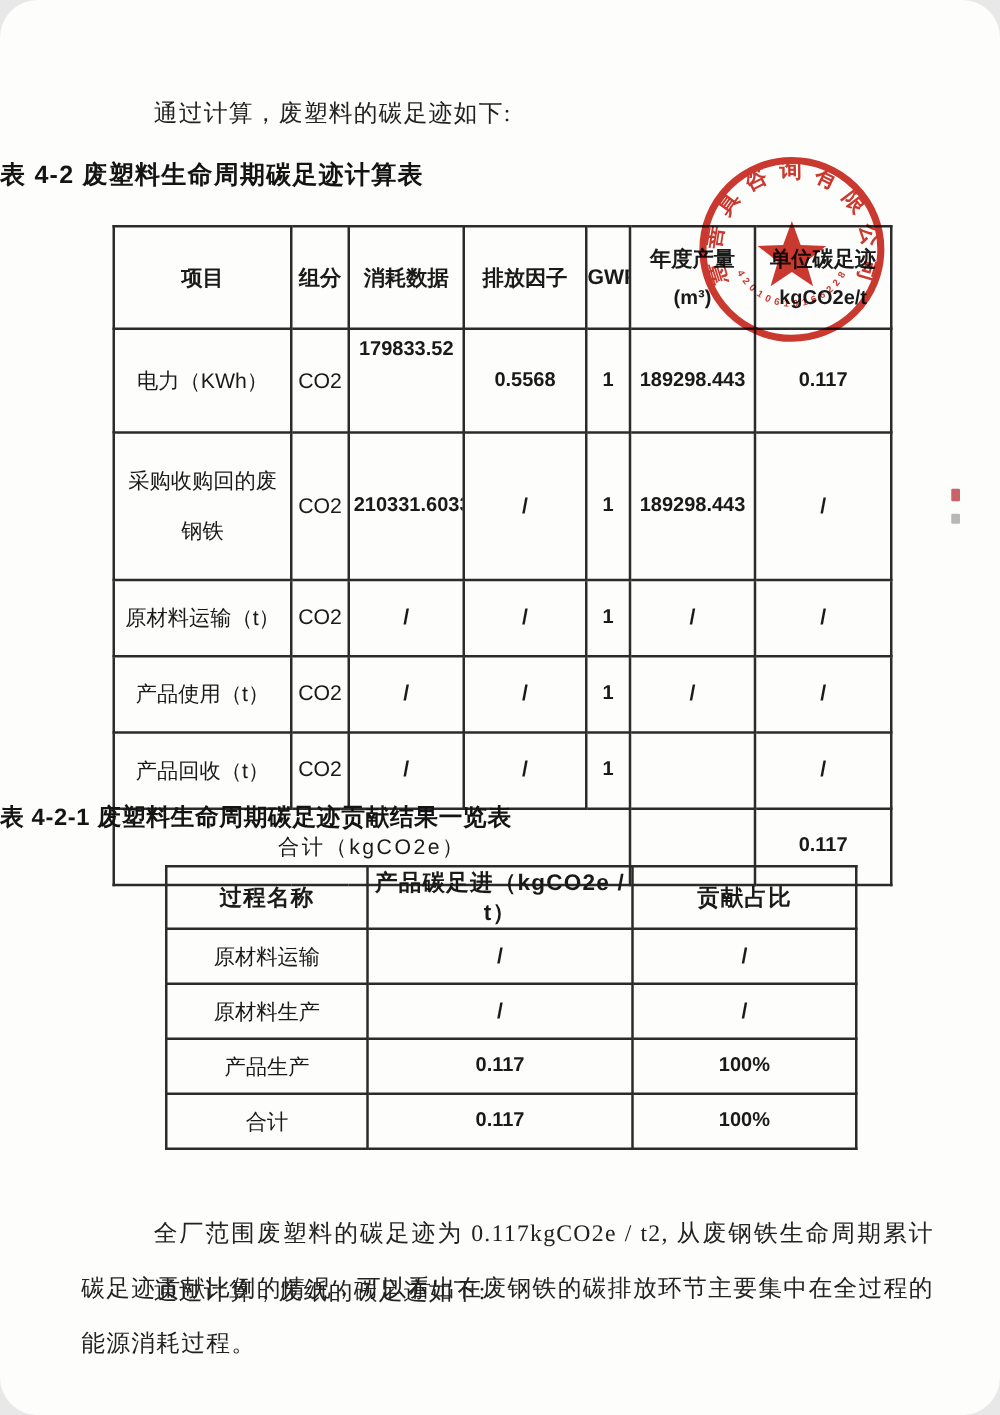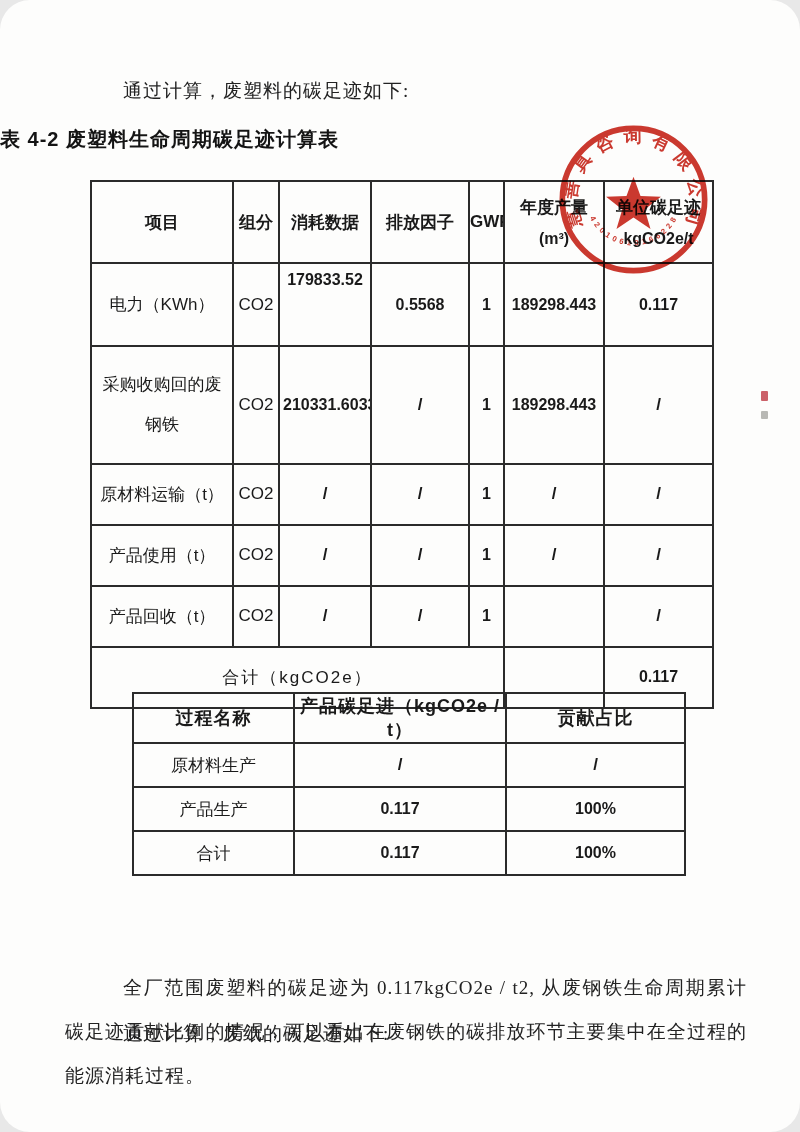--- a/index.html
+++ b/index.html
@@ -201,36 +201,42 @@
     <circle cx="80" cy="80" r="69" fill="none" stroke="#c8281d" stroke-width="5.5"></circle>
     <polygon fill="#c8281d" points="80,58 86.8,76.7 106.6,77.3 90.9,89.6 96.5,108.7 80,97.5 63.5,108.7 69.1,89.6 53.4,77.3 73.2,76.7"></polygon>
     <text font-family="Liberation Sans, sans-serif" font-size="17.5" font-weight="700" fill="#c8281d">
       <textPath href="#arc-top" startOffset="8" textLength="226" lengthAdjust="spacing">慧善真咨询有限公司</textPath>
     </text>
     <text font-family="Liberation Sans, sans-serif" font-size="7.5" font-weight="700" fill="#c8281d">
       <textPath href="#arc-bottom" startOffset="4" textLength="104" lengthAdjust="spacing">42010610166228</textPath>
     </text>
   </svg>
 
+  <h2 id="table2-title" class="table-title">表 4-2-1 废塑料生命周期碳足迹贡献结果一览表</h2>
 
   <table id="table2">
     <colgroup>
       <col style="width:161px">
         <col style="width:212px">
         <col style="width:179px">
     </colgroup>
     <thead>
       <tr>
         <th>过程名称</th>
         <th>产品碳足进（kgCO2e / t）</th>
         <th>贡献占比</th>
       </tr>
     </thead>
     <tbody>
       <tr>
+        <td>原材料运输</td>
+        <td class="slash">/</td>
+        <td class="slash">/</td>
+      </tr>
+      <tr>
         <td>原材料生产</td>
         <td class="slash">/</td>
         <td class="slash">/</td>
       </tr>
       <tr>
         <td>产品生产</td>
         <td class="num">0.117</td>
         <td class="num">100%</td>
       </tr>
       <tr>

